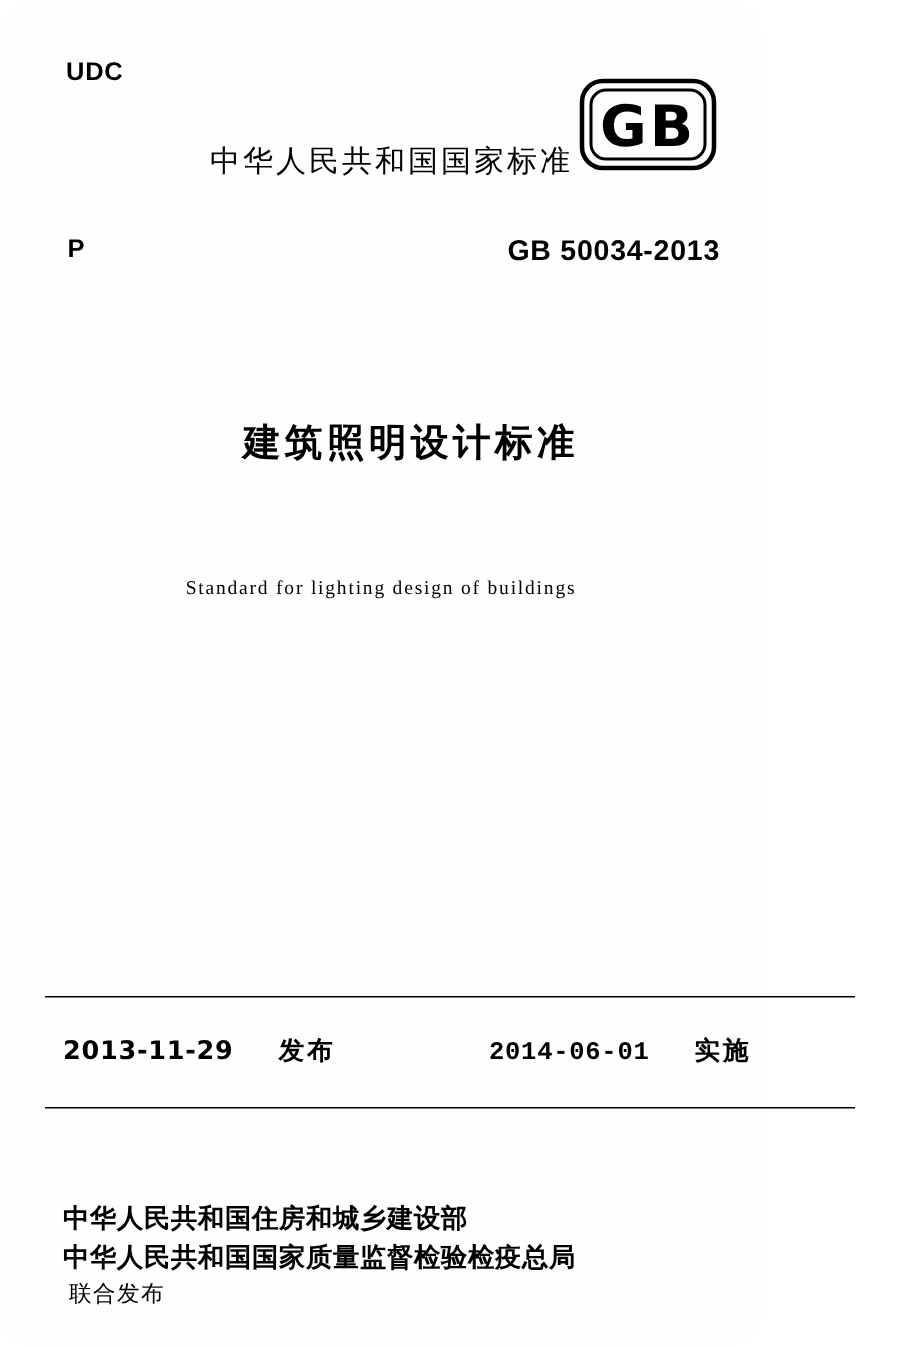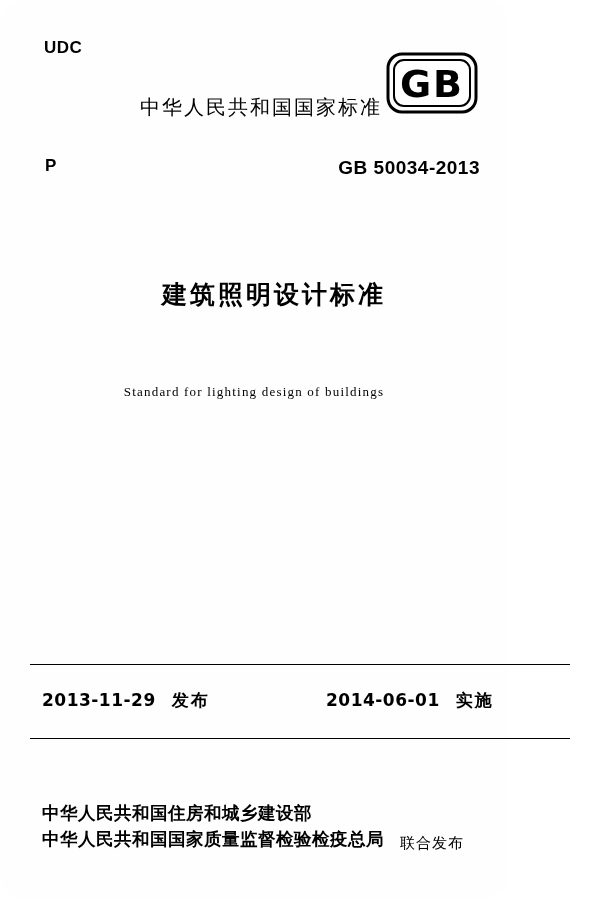--- a/index.html
+++ b/index.html
@@ -133,32 +133,33 @@
   }
   .date-cell {
     width: 50%;
     display: flex;
     align-items: baseline;
     font-family: "DejaVu Sans", sans-serif;
     font-weight: bold;
     font-size: 17px;
   }
   .date-cell.left { padding-left: 12px; }
-  .date-cell.right { padding-left: 40px; }
+  .date-cell.right { padding-left: 40px; font-family: Liberation Mono, monospace; }
   .date-val { letter-spacing: 0.5px; }
-  .date-act { margin-left: 16px; letter-spacing: 2px; }
+  .date-act { margin-left: 30px; letter-spacing: 2px; }
 
   
   .issuers {
     position: absolute;
     left: 30px;
     width: 540px;
     top: 800px;
     display: flex;
-    align-items: flex-end;
+    align-items: flex-start;
+    flex-direction: column;
   }
   .issuer-names {
     font-family: "DejaVu Sans", sans-serif;
     font-weight: bold;
     font-size: 17.5px;
     line-height: 1.5;
     letter-spacing: 0.5px;
     padding-left: 12px;
   }
   .joint {

